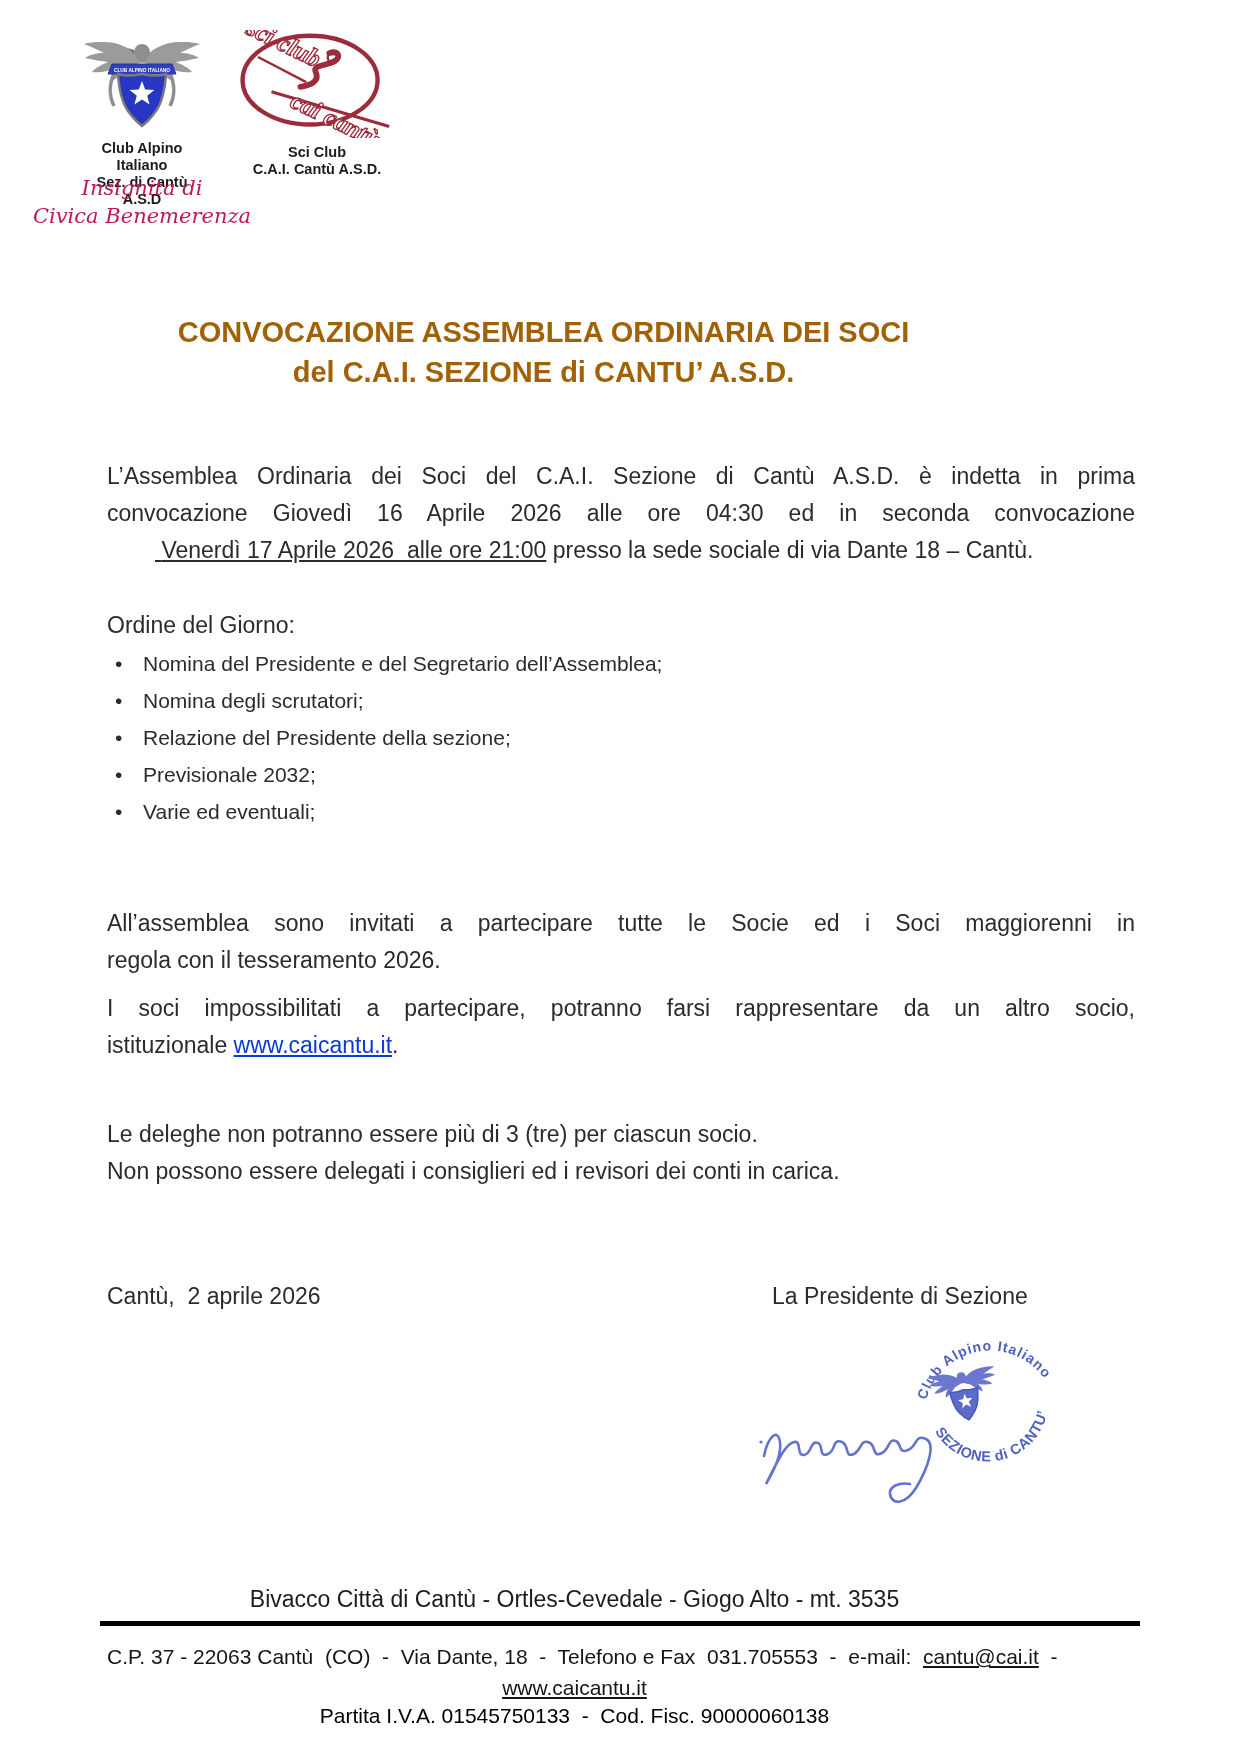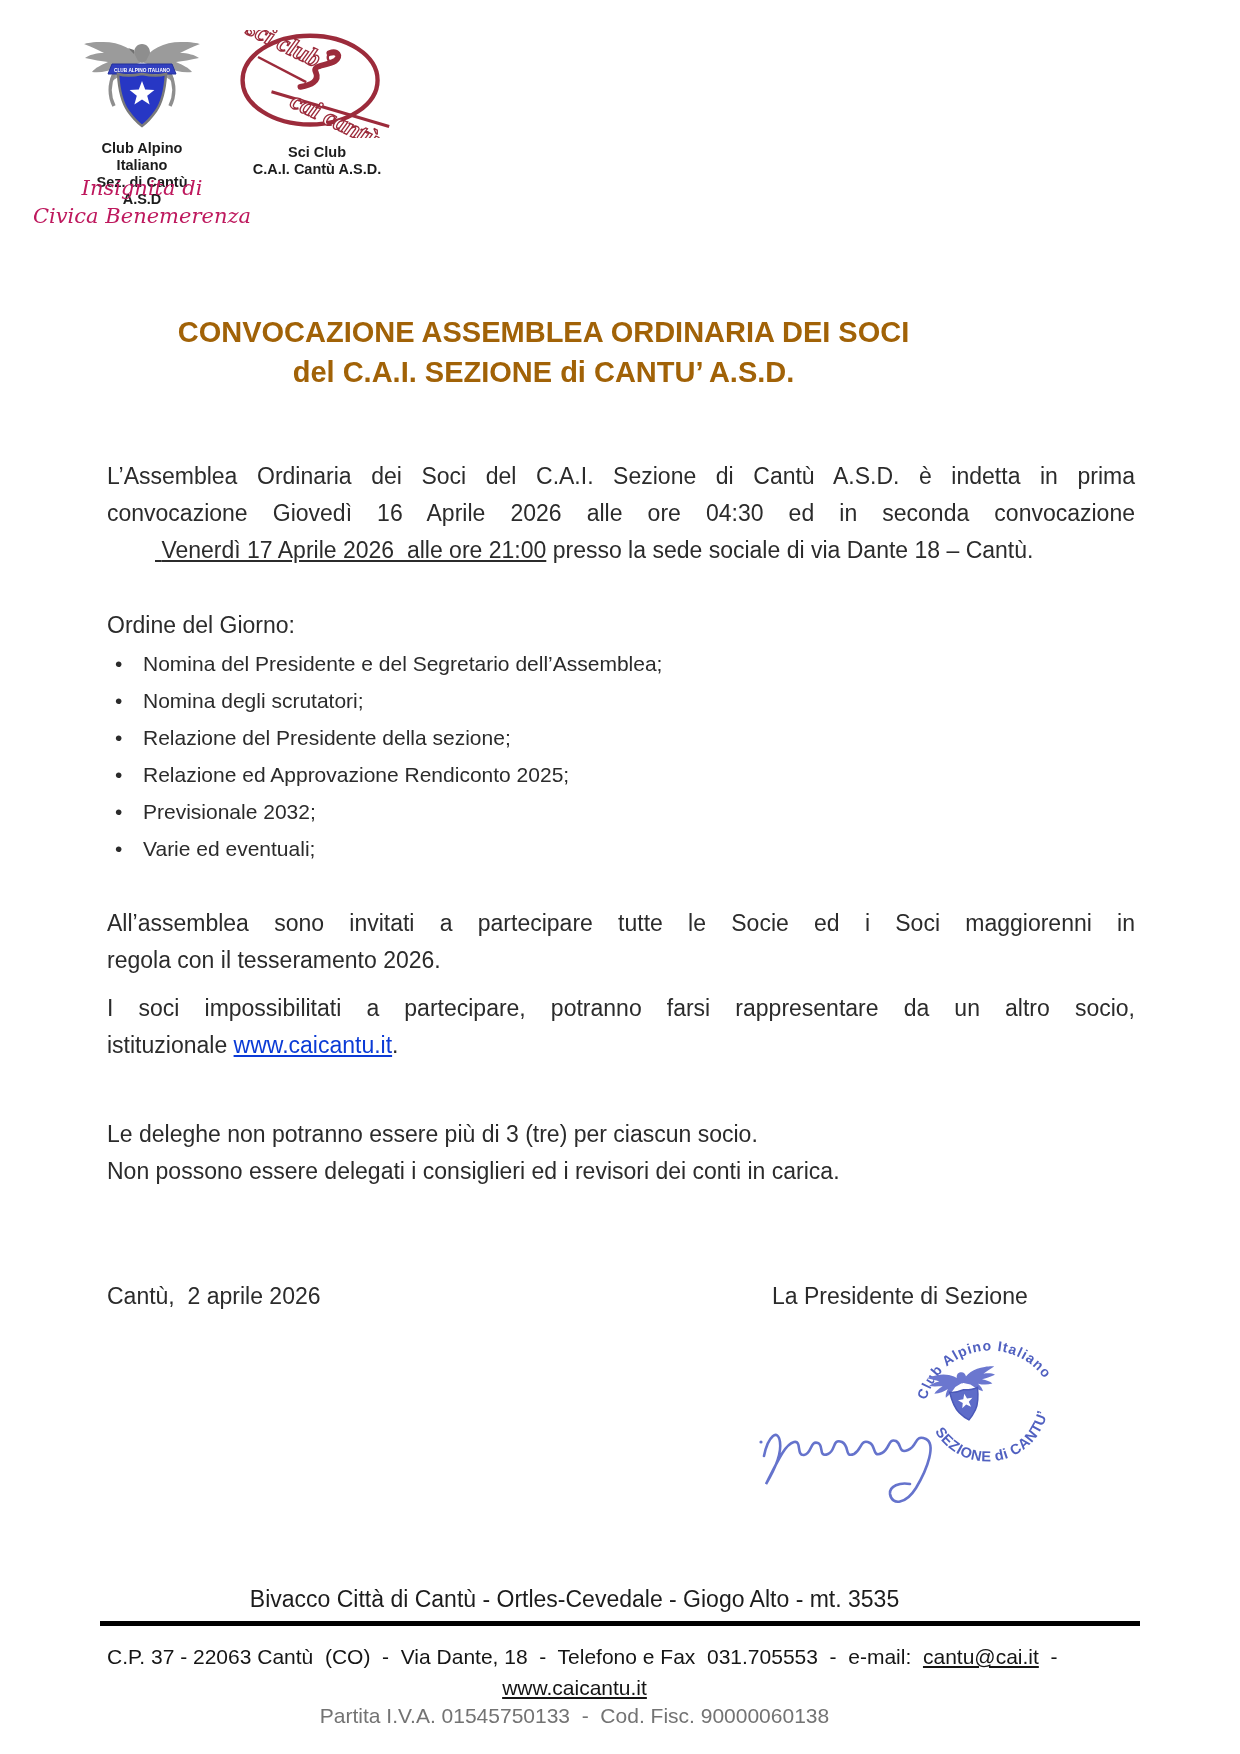--- a/index.html
+++ b/index.html
@@ -24,21 +24,21 @@
   ul.agenda li{position:relative;padding-left:36px;font-size:21px;line-height:37px;}
   ul.agenda li::before{content:"•";position:absolute;left:8px;top:0;font-size:21px;}
   
   .signer{left:772px;top:1283px;font-size:23px;}
   .placedate{left:107px;top:1283px;font-size:23px;}
   
   .bivouac{left:107px;top:1586px;width:935px;text-align:center;font-size:23px;color:#1c1c1c;}
   .rule{left:100px;top:1621px;width:1040px;height:5px;background:#000;}
   .footline{left:107px;top:1642px;width:935px;text-align:right;font-size:21px;line-height:29px;color:#151515;white-space:pre;}
   .footline2{left:107px;top:1673px;width:935px;text-align:center;font-size:21px;line-height:29px;color:#151515;}
-  .footline3{left:107px;top:1701px;width:935px;text-align:center;font-size:21px;line-height:29px;color:#737373;white-space:pre;}
+  .footline3{left:107px;top:1701px;width:935px;text-align:center;font-size:21px;line-height:29px;color:#000000;white-space:pre;}
   .blacklink{color:#151515;text-decoration:underline;cursor:pointer;}
 </style>
 </head>
 <body>
 
 <div class="page">
 
   <div class="abs" style="left:82px;top:32px;width:120px;">
     <svg viewBox="0 0 120 100" width="120" height="104">
       <path fill="#9b9b9b" d="M60 28 C52 14 36 7 18 8 C8 8 2 10 2 10 C10 13 16 16 22 19 C14 19 7 21 3 24 C12 26 19 27 26 28 C19 31 13 34 10 38 C19 39 27 37 34 34 C30 39 28 44 28 48 C36 44 42 38 47 33 Z"></path>
@@ -89,21 +89,20 @@
     <span class="jl">L’Assemblea Ordinaria dei Soci del C.A.I. Sezione di Cantù A.S.D. è indetta in prima</span>
     <span class="jl">convocazione Giovedì 16 Aprile 2026 alle ore 04:30 ed in seconda convocazione</span>
     <span class="pre"><span class="u"> Venerdì 17 Aprile 2026  alle ore 21:00</span><span> presso la sede sociale di via Dante 18 – Cantù.</span></span>
   </div>
 
   <div class="abs bodytxt" style="top:607px;">Ordine del Giorno:</div>
   <ul class="abs bodytxt agenda" style="top:645px;">
     <li><span>Nomina del Presidente e del Segretario dell’Assemblea;</span></li>
     <li><span>Nomina degli scrutatori;</span></li>
     <li><span>Relazione del Presidente della sezione;</span></li>
-    <li><span>Relazione ed Approvazione Rendiconto 2025;</span></li>
     <li><span>Previsionale 2032;</span></li>
     <li><span>Varie ed eventuali;</span></li>
   </ul>
 
   <div class="abs bodytxt" style="top:905px;">
     <span class="jl">All’assemblea sono invitati a partecipare tutte le Socie ed i Soci maggiorenni in</span>
     <span>regola con il tesseramento 2026.</span>
   </div>
 
   <div class="abs bodytxt" style="top:990px;">

